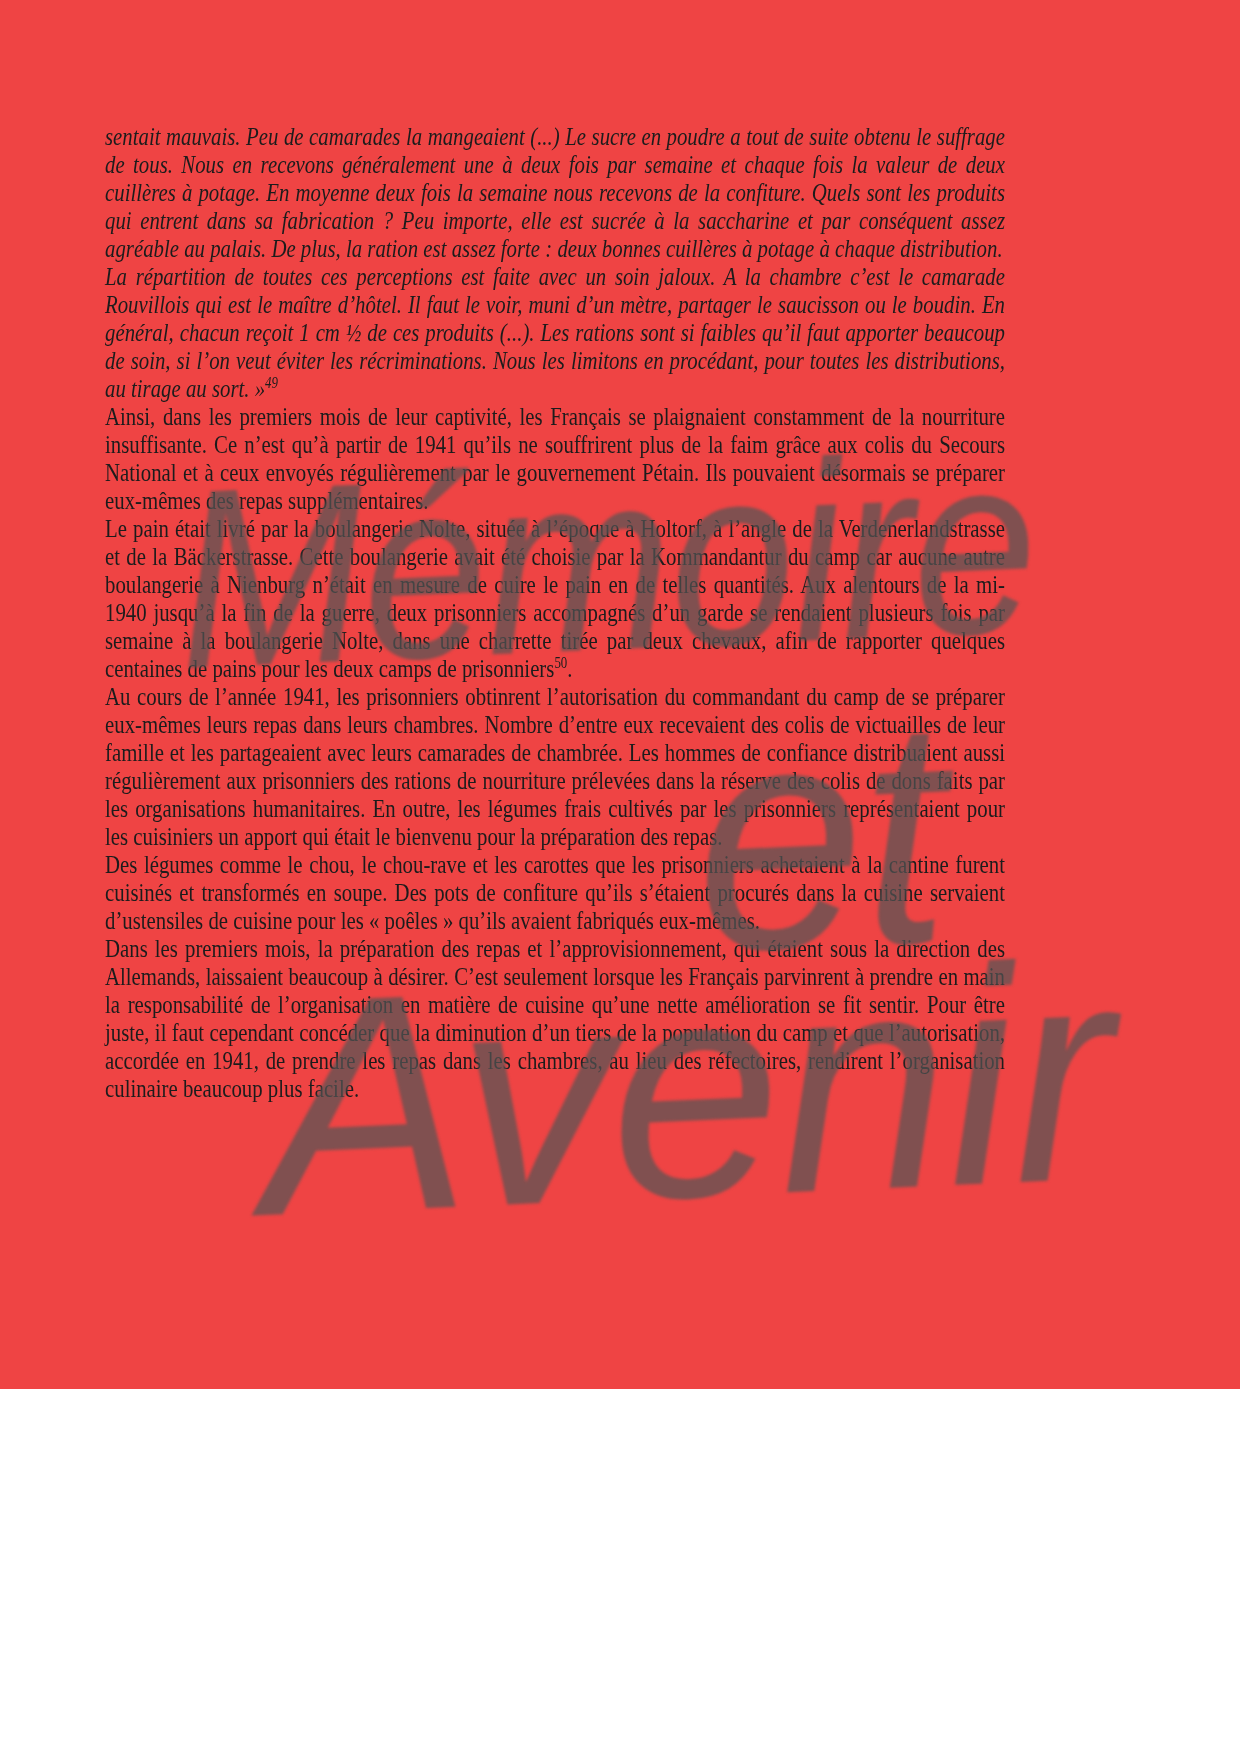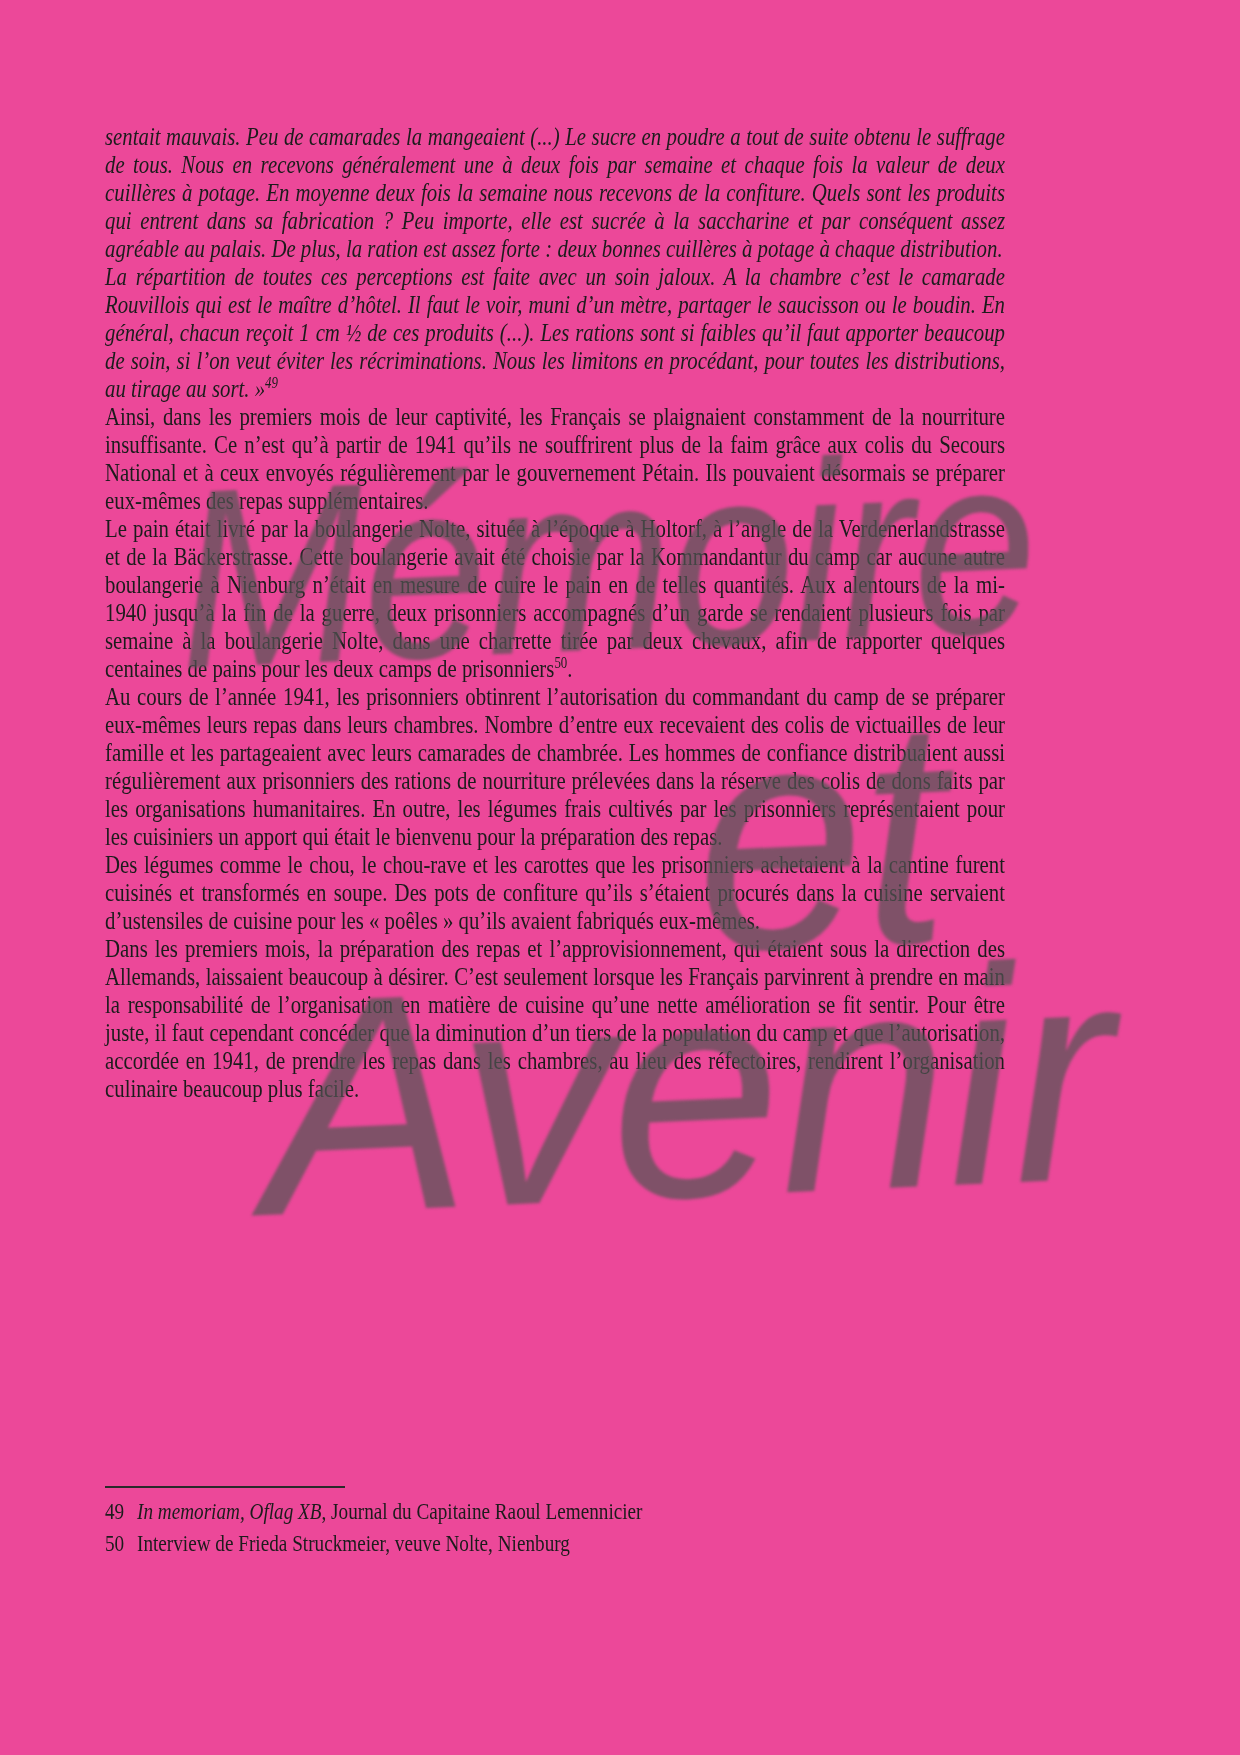--- a/index.html
+++ b/index.html
@@ -1,20 +1,20 @@
 <!DOCTYPE html>
 <html><head>
 <meta charset="utf-8">
 <style>
   html, body { margin: 0; padding: 0; background: #ffffff; }
   .page {
     position: relative;
     width: 1240px;
-    height: 1755px;
-    background: #ec4899;
+    height: 1389px;
+    background: #ef4444;
     overflow: hidden;
     font-family: "Liberation Serif", serif;
     color: #1c1c1c;
   }
 
   
   .body-text {
     position: absolute;
     left: 105px;
     top: 123px;

